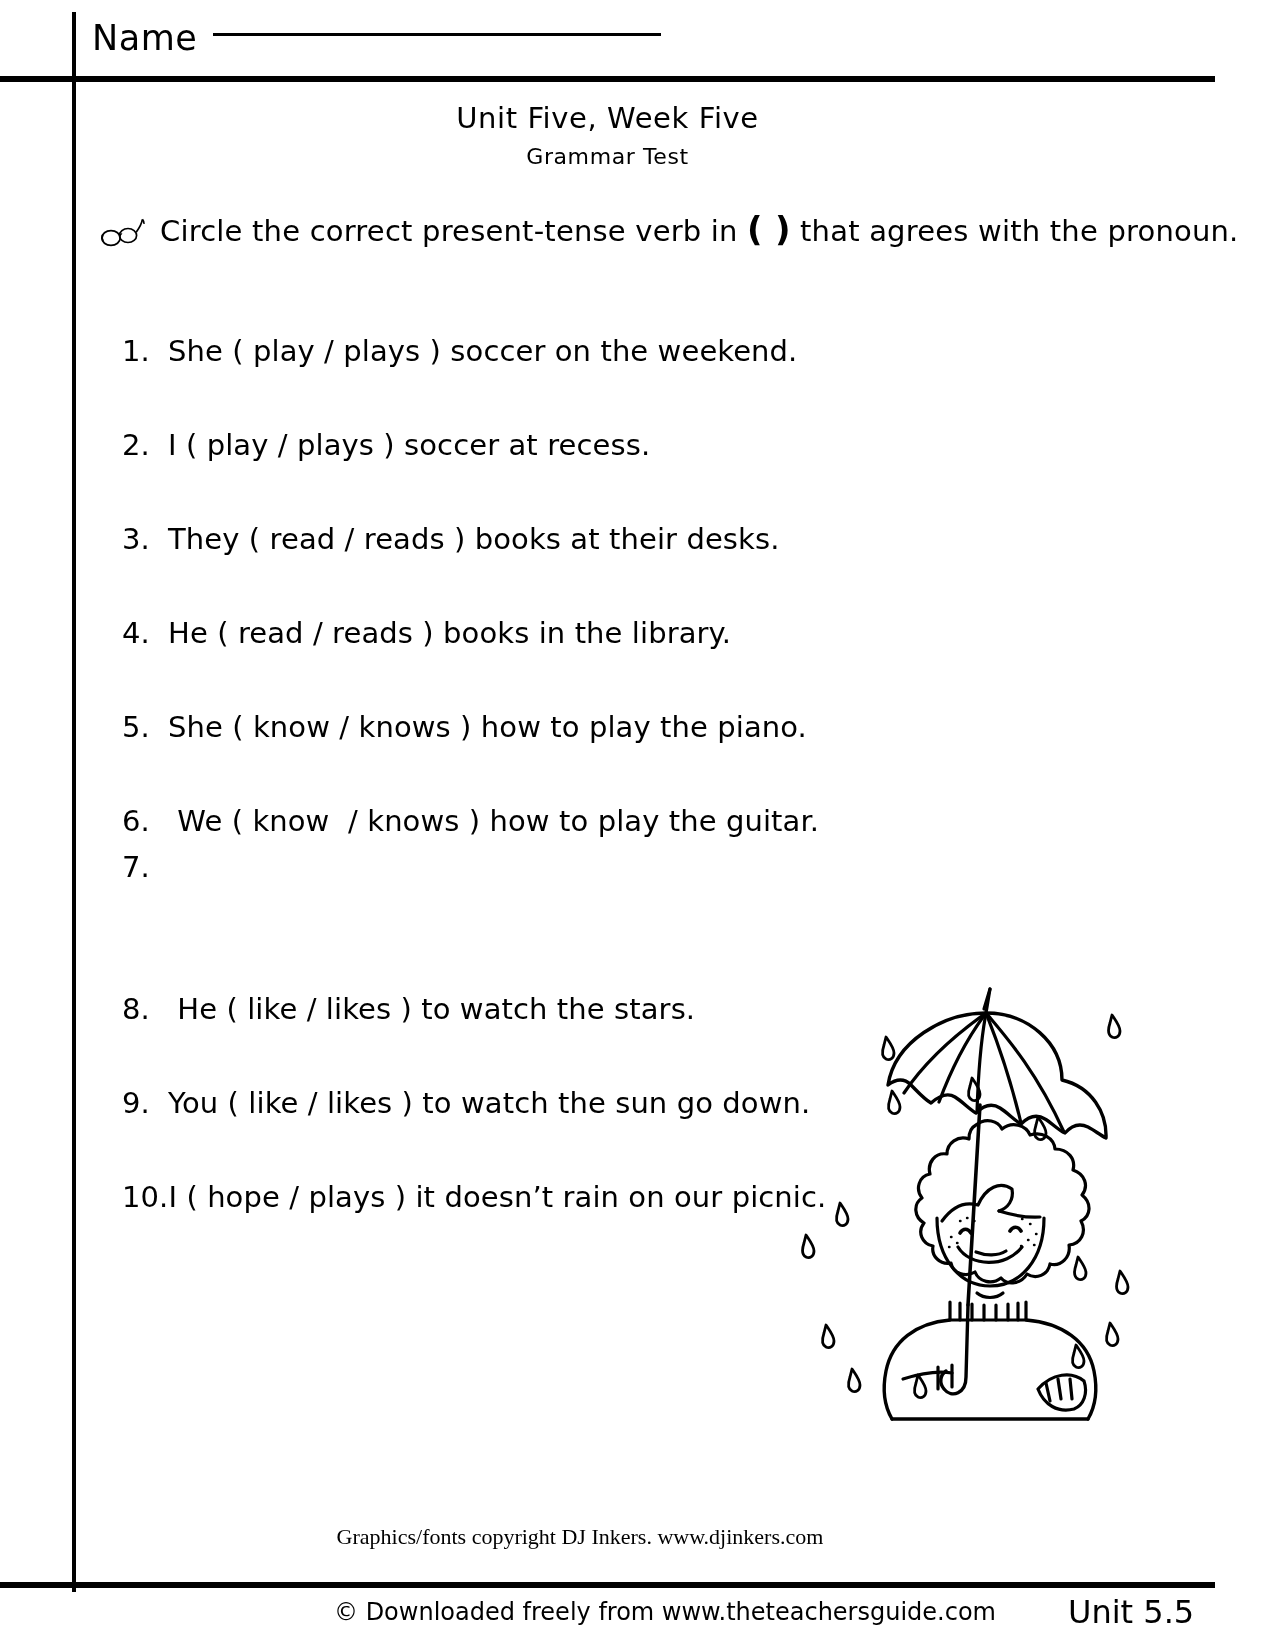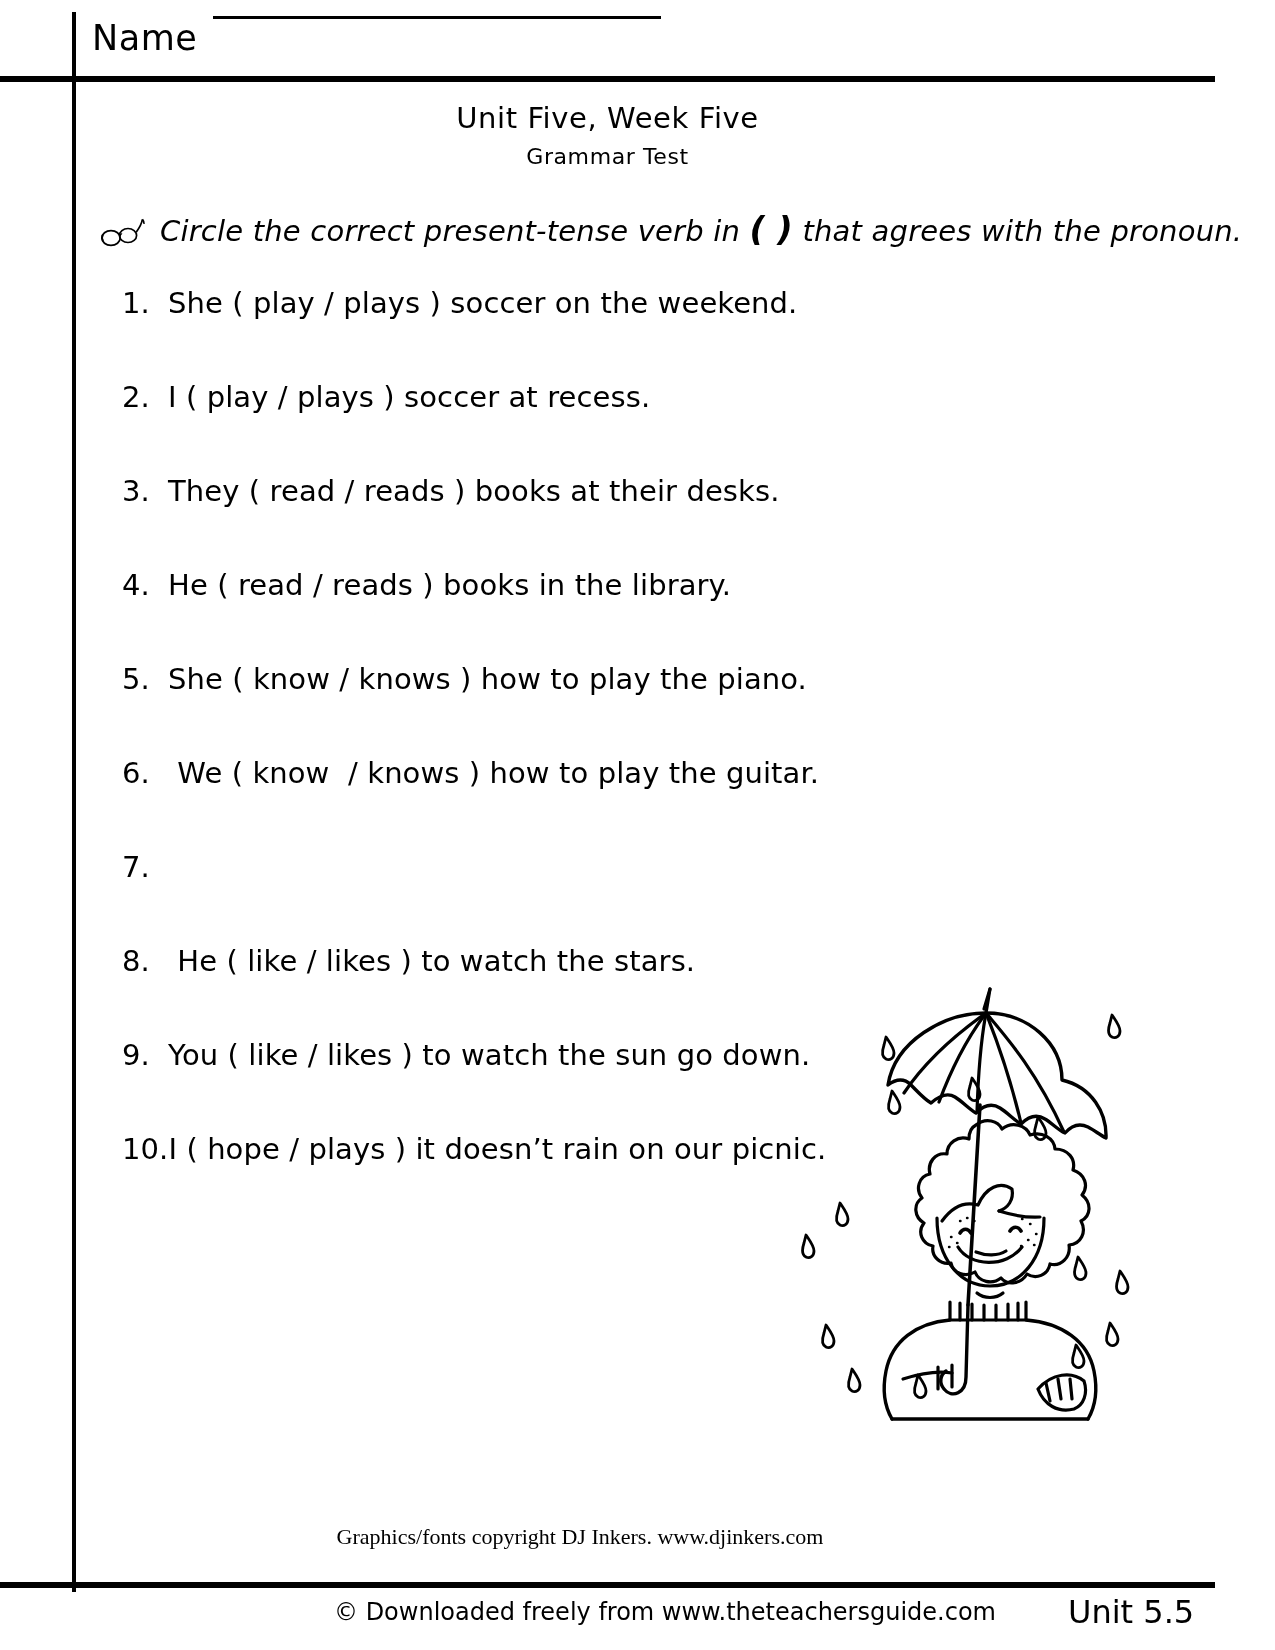--- a/index.html
+++ b/index.html
@@ -47,21 +47,21 @@
     height: 6px;
     background: #000;
   }
 
   
   .name-row {
     position: absolute;
     left: 92px;
     top: 16px;
     display: flex;
-    align-items: flex-start;
+    align-items: center;
     gap: 16px;
   }
   .name-label {
     font-family: "DejaVu Sans", sans-serif;
     font-size: 35px;
     line-height: 44px;
     letter-spacing: 0.5px;
     white-space: nowrap;
   }
   .name-blank {
@@ -94,21 +94,20 @@
 
   
   .directions {
     position: absolute;
     left: 100px;
     top: 210px;
     display: flex;
     align-items: flex-start;
     gap: 14px;
     width: 1100px;
-    font-style: italic;
   }
   .glasses-icon {
     flex: 0 0 auto;
     width: 46px;
     height: 34px;
     margin-top: 6px;
   }
   .directions-text {
     font-family: "DejaVu Sans", sans-serif;
     font-size: 29px;
@@ -137,20 +136,21 @@
     line-height: 38px;
     letter-spacing: 0.1px;
     white-space: pre;
   }
   .q-num {
     flex: 0 0 auto;
     min-width: 46px;
   }
   .q-text {
     flex: 0 1 auto;
+    margin-top: 48px;
   }
 
   
   .illustration {
     position: absolute;
     left: 800px;
     top: 975px;
     width: 370px;
     height: 450px;
   }

